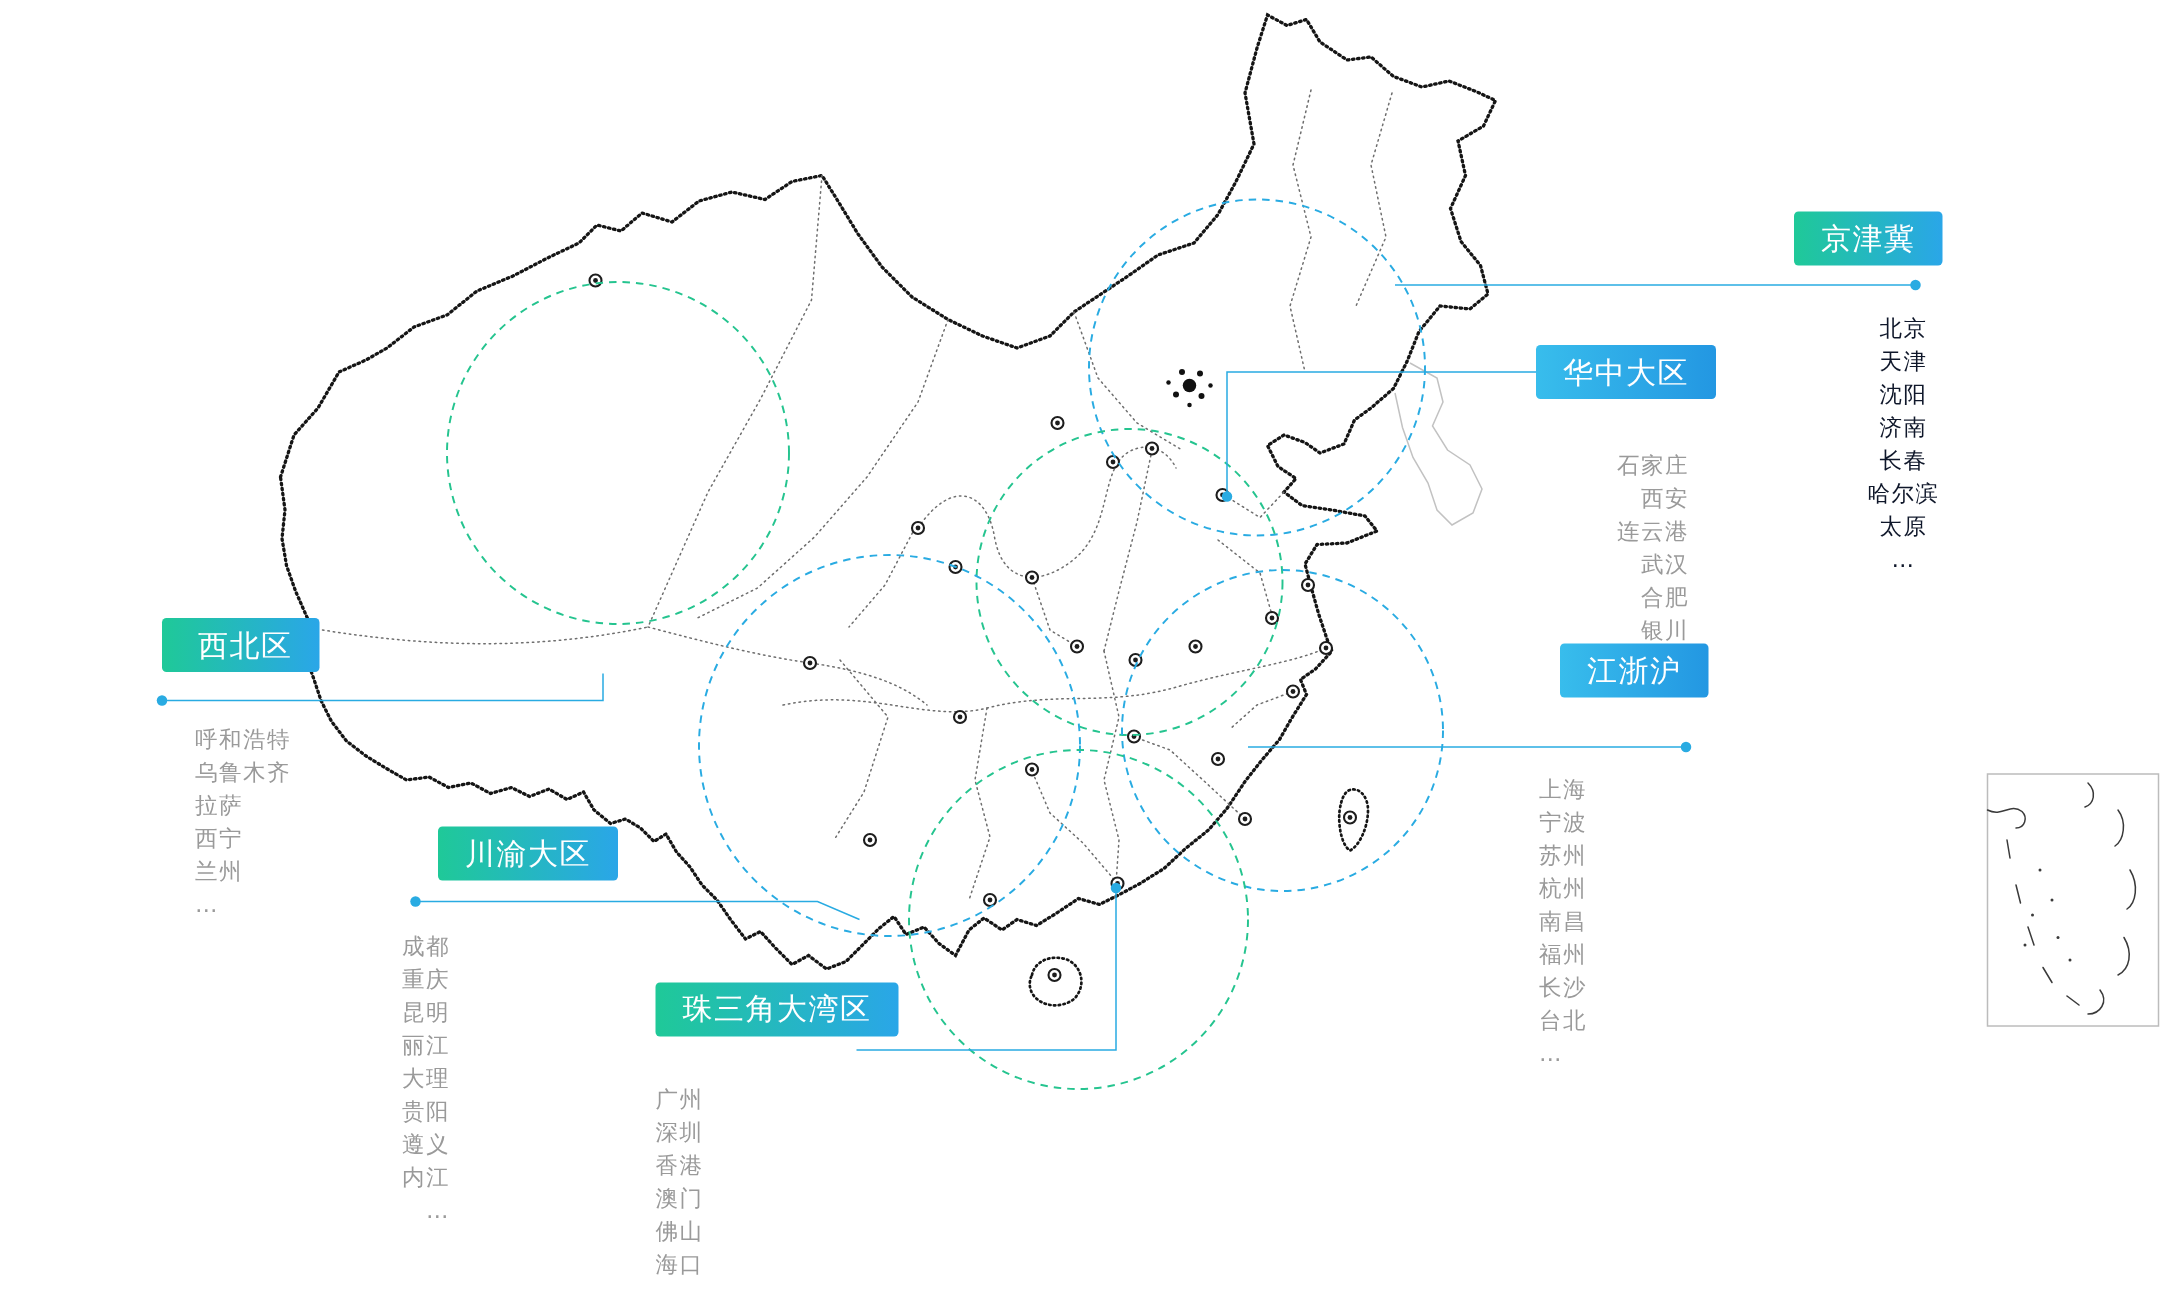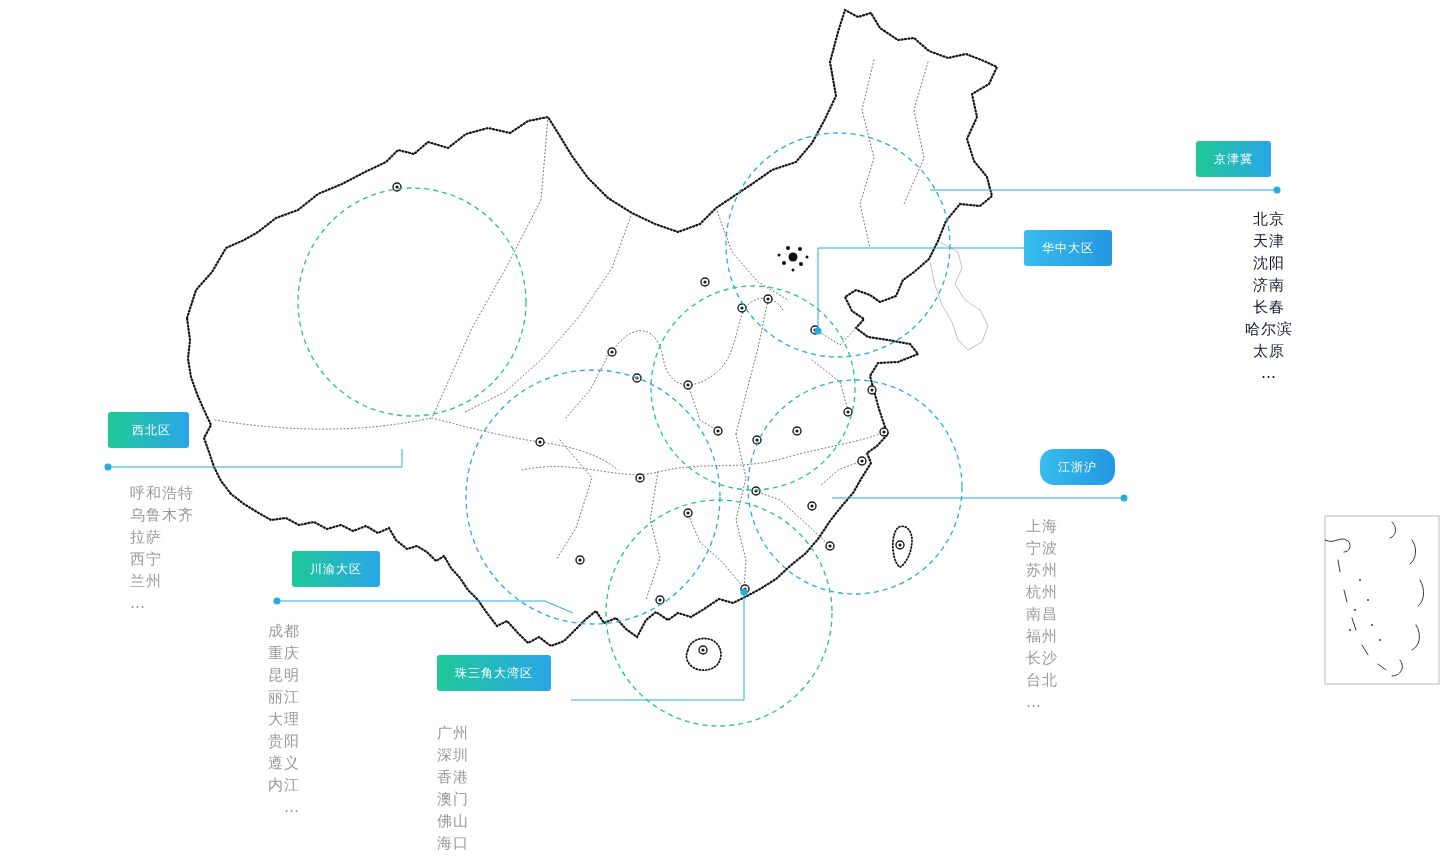--- a/index.html
+++ b/index.html
@@ -5,31 +5,31 @@
   html,body{margin:0;padding:0;background:#fff;}
   .stage{
     position:relative;width:1440px;height:868px;background:#ffffff;overflow:hidden;
     font-family:"DejaVu Sans","Liberation Sans",sans-serif;
   }
   .map-svg{position:absolute;left:0;top:0;}
 
   
   .badge{
     position:absolute;height:36px;line-height:36px;padding:0 18px;
-    color:#fff;font-size:12px;letter-spacing:1px;border-radius:3px;
+    color:#fff;font-size:20px;letter-spacing:1px;border-radius:3px;
     text-align:right;white-space:nowrap;cursor:pointer;
   }
   .grad-a{background:linear-gradient(90deg,#1fc998,#2aa6e8);}
   .grad-b{background:linear-gradient(90deg,#38bdec,#2397e2);}
   #badge-jingjinji{left:1196px;top:141px;}
   #badge-huazhong{left:1024px;top:230px;}
   #badge-xibei{left:108px;top:412px;padding-left:24px;}
   #badge-chuanyu{left:275px;top:551px;margin-left:17px;}
   #badge-zhusanjiao{left:437px;top:655px;font-family:Liberation Serif, serif;}
-  #badge-jiangzhehu{left:1040px;top:449px;border-radius:14px;}
+  #badge-jiangzhehu{left:1040px;top:429px;}
 
   
   .citylist{position:absolute;font-size:15px;line-height:22px;color:#9a9a9a;letter-spacing:1px;}
   .citylist .city{white-space:nowrap;}
   #list-jingjinji{left:1208px;top:208px;width:122px;text-align:center;color:#0f172a;}
   #list-huazhong{left:1026px;top:299px;width:100px;text-align:right;}
   #list-xibei{left:106px;top:482px;text-align:left;margin-left:24px;}
   #list-chuanyu{left:268px;top:620px;text-align:right;}
   #list-zhusanjiao{left:437px;top:722px;text-align:left;}
   #list-jiangzhehu{left:1026px;top:515px;width:100px;}
@@ -269,20 +269,28 @@
   <div id="list-jingjinji" class="citylist">
       <div class="city">北京</div>
       <div class="city">天津</div>
       <div class="city">沈阳</div>
       <div class="city">济南</div>
       <div class="city">长春</div>
       <div class="city">哈尔滨</div>
       <div class="city">太原</div>
       <div class="city">…</div>
     </div>
+  <div id="list-huazhong" class="citylist">
+      <div class="city">石家庄</div>
+      <div class="city">西安</div>
+      <div class="city">连云港</div>
+      <div class="city">武汉</div>
+      <div class="city">合肥</div>
+      <div class="city">银川</div>
+    </div>
   <div id="list-xibei" class="citylist">
       <div class="city">呼和浩特</div>
       <div class="city">乌鲁木齐</div>
       <div class="city">拉萨</div>
       <div class="city">西宁</div>
       <div class="city">兰州</div>
       <div class="city">…</div>
     </div>
   <div id="list-chuanyu" class="citylist">
       <div class="city">成都</div>

